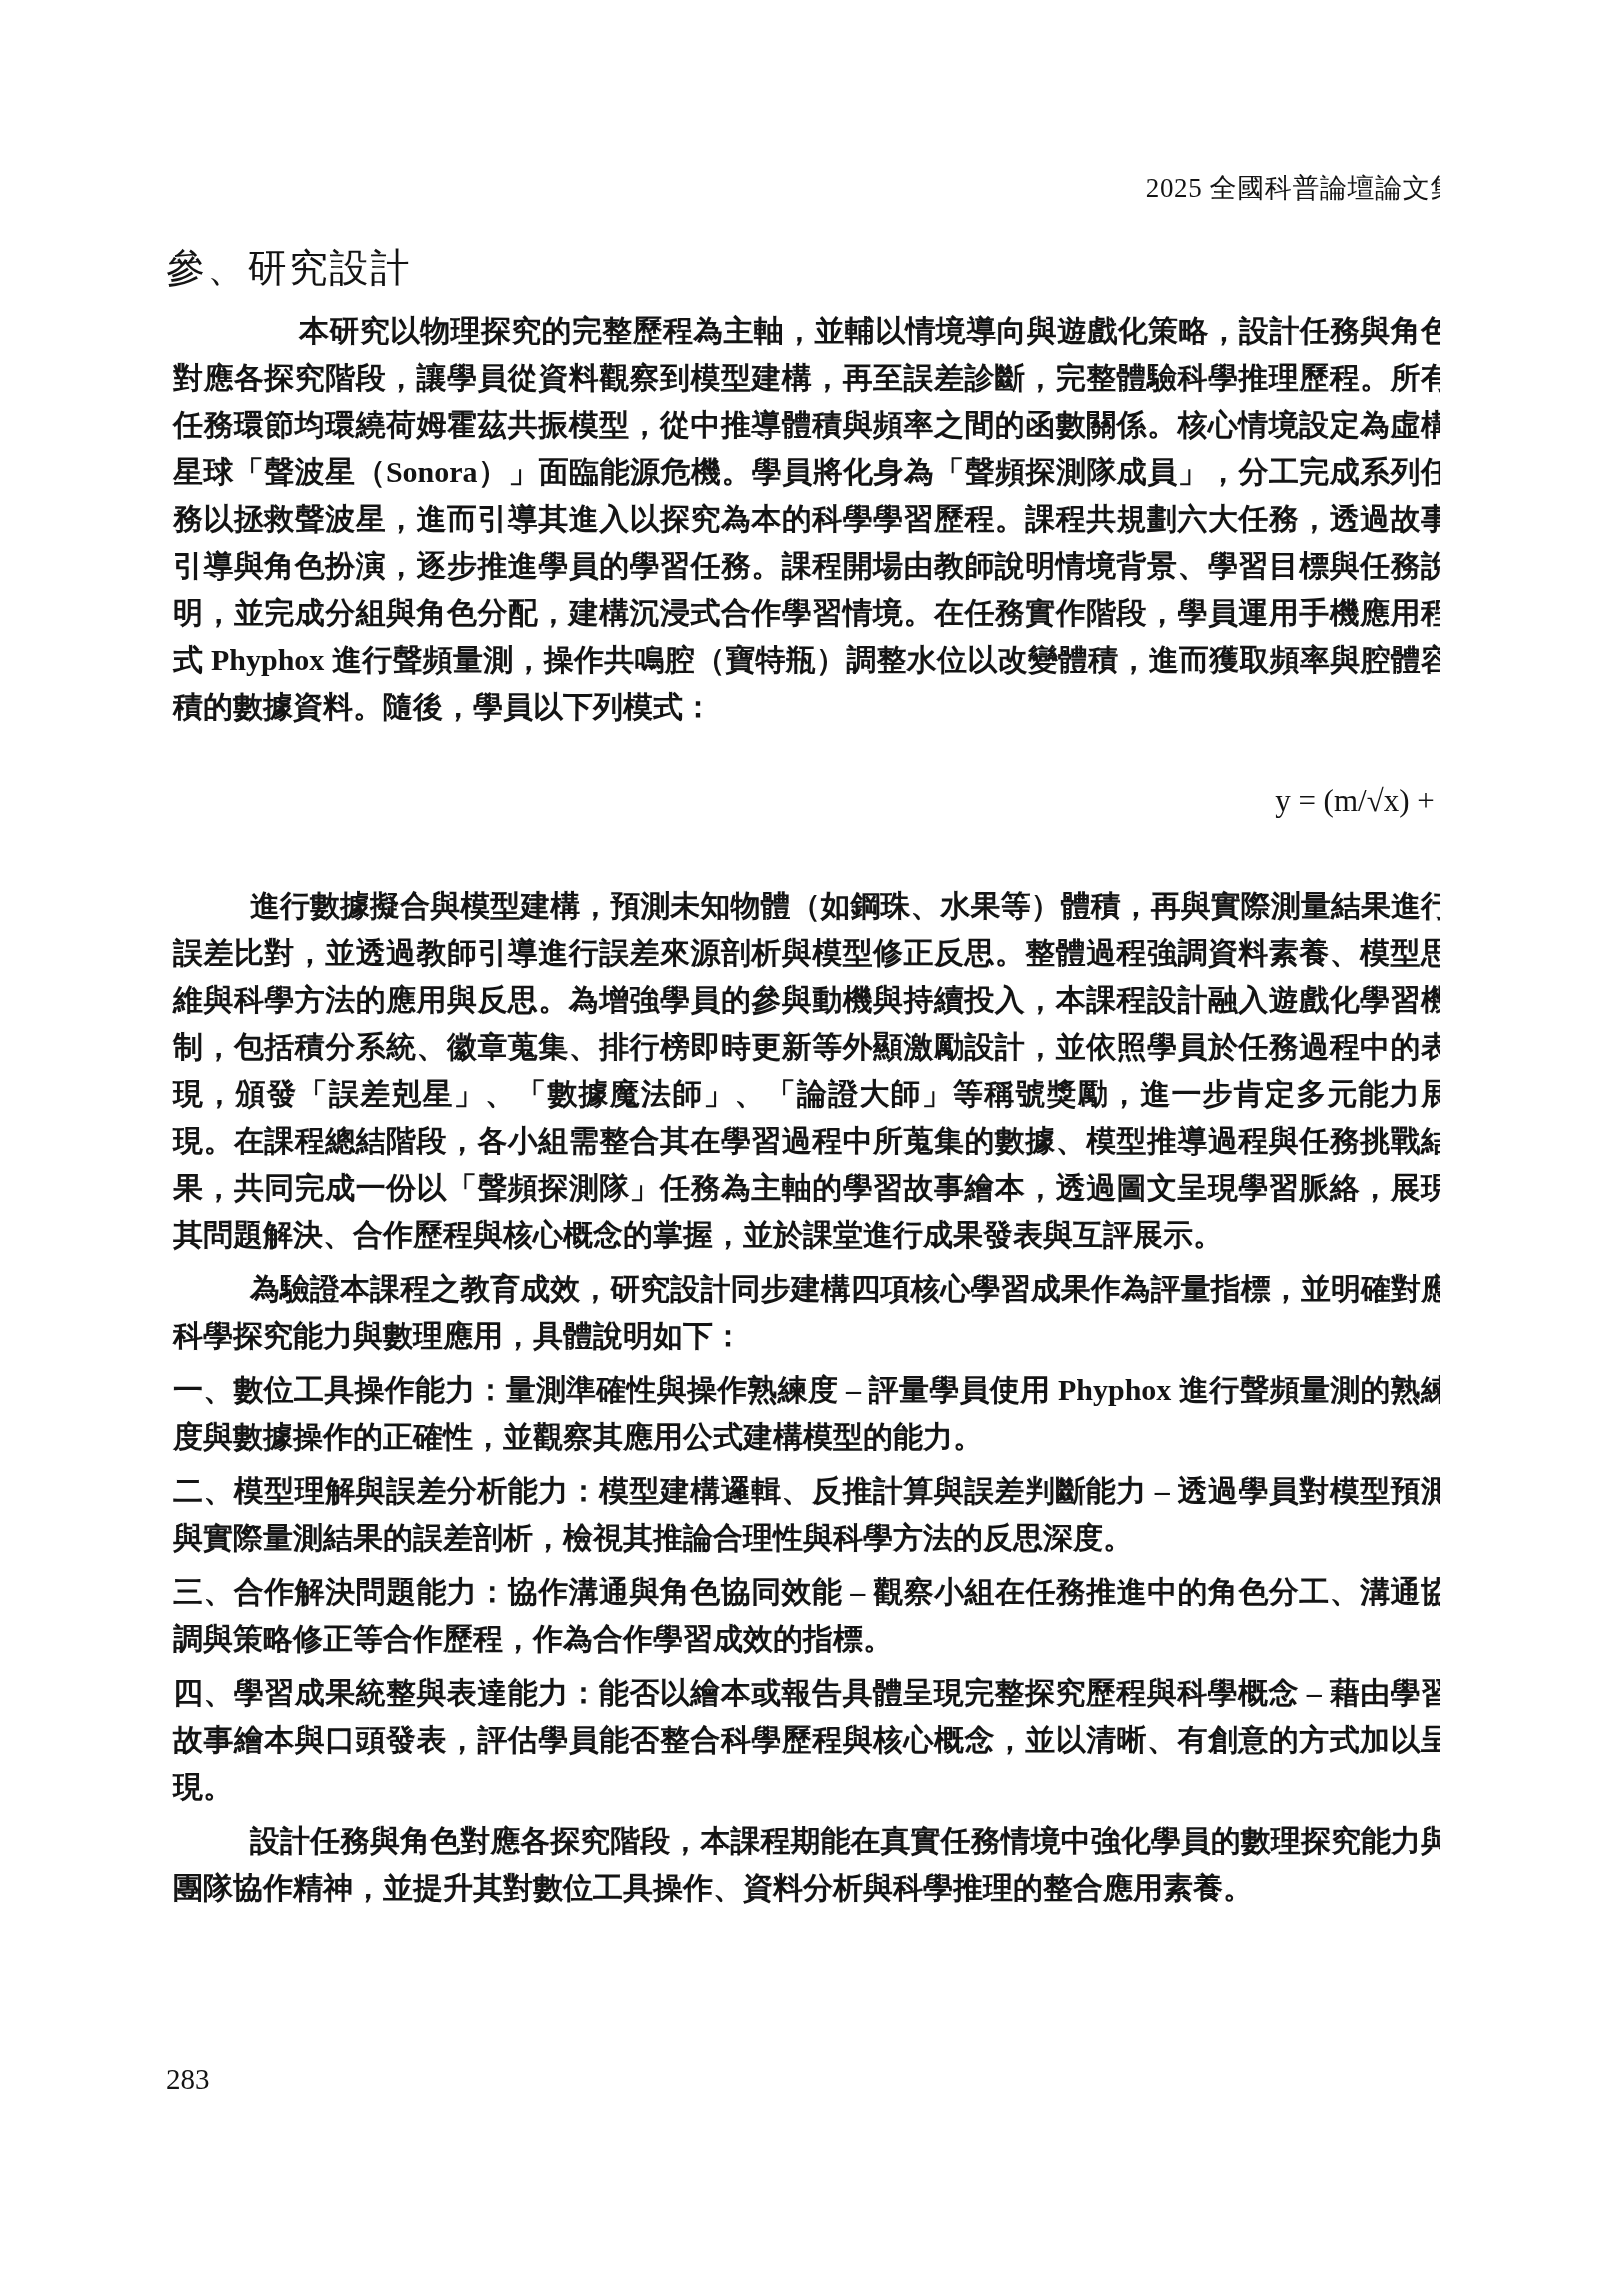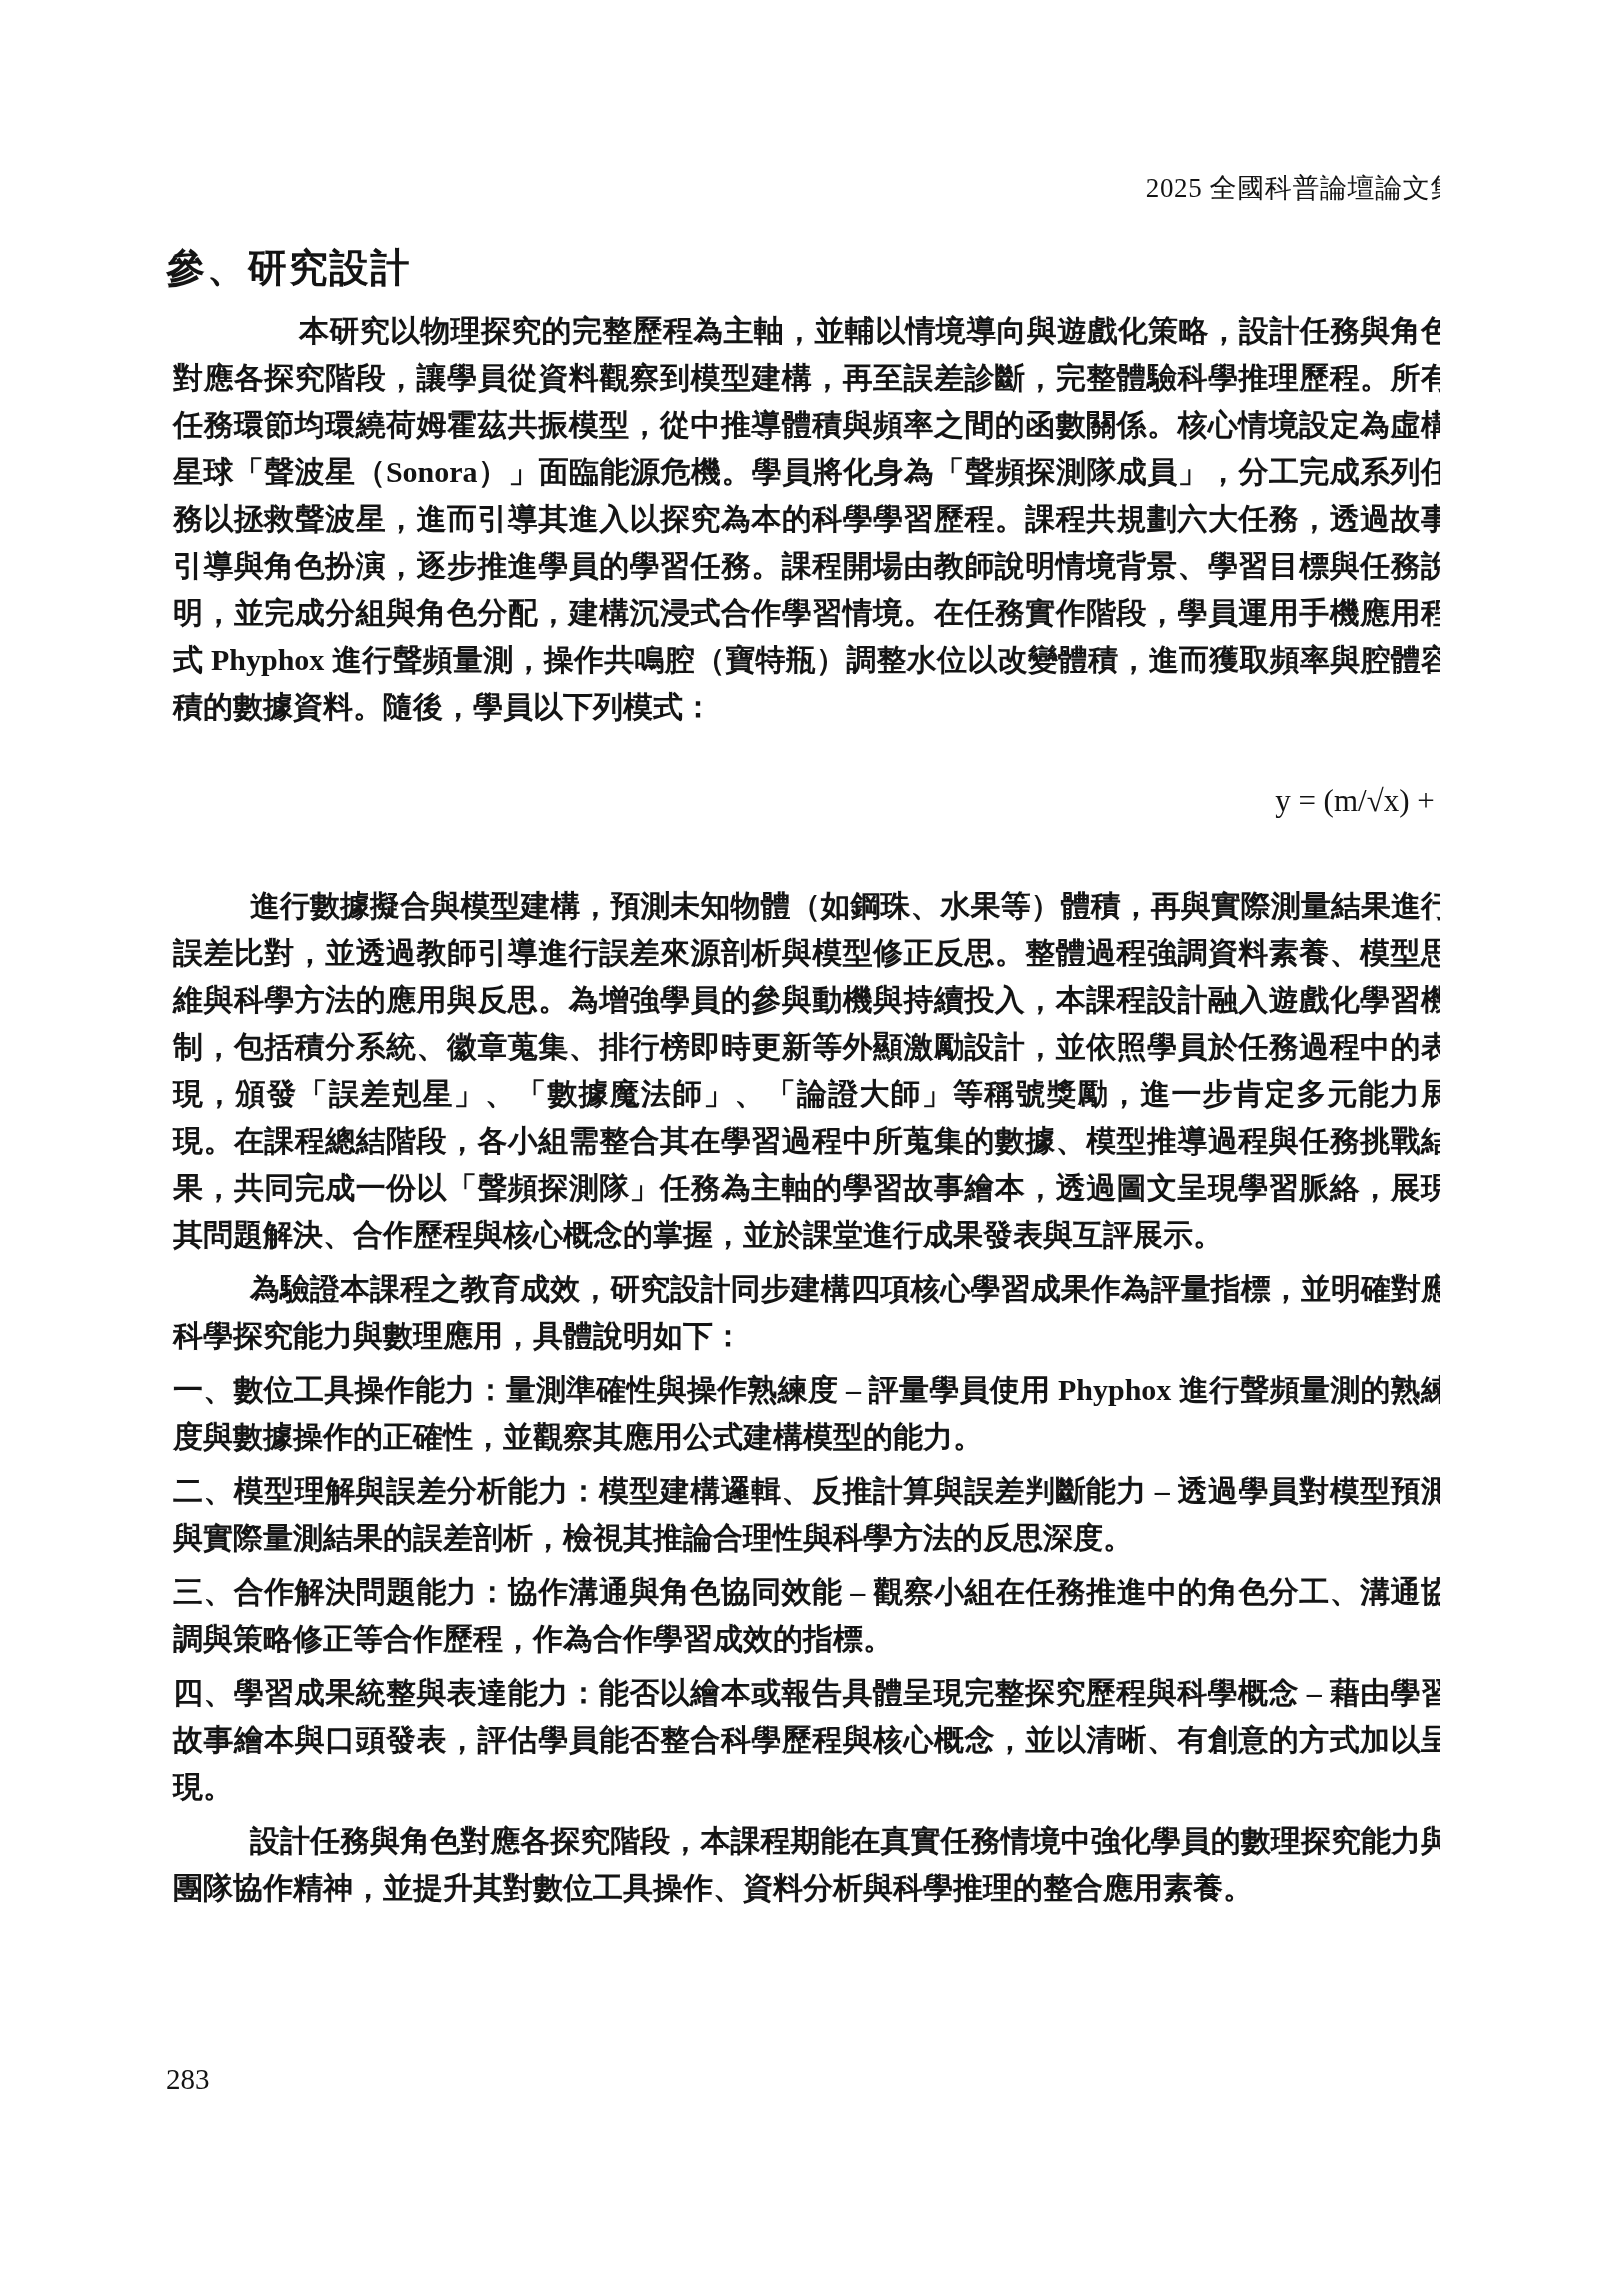--- a/index.html
+++ b/index.html
@@ -26,21 +26,21 @@
     margin-top: 173px;
     text-align: right;
     font-size: 27px;
     line-height: 30.5px;
     letter-spacing: 0.6px;
   }
   .section-title {
     margin: 42px 0 18px 0;
     font-size: 39px;
     line-height: 43px;
-    font-weight: bold;
+    font-weight: normal;
     letter-spacing: 1.9px;
   }
   .para {
     margin: 7px;
     font-size: 30px;
     line-height: 47px;
     text-align: justify;
     text-justify: inter-ideograph;
     word-break: break-all;
     font-weight: bold;

